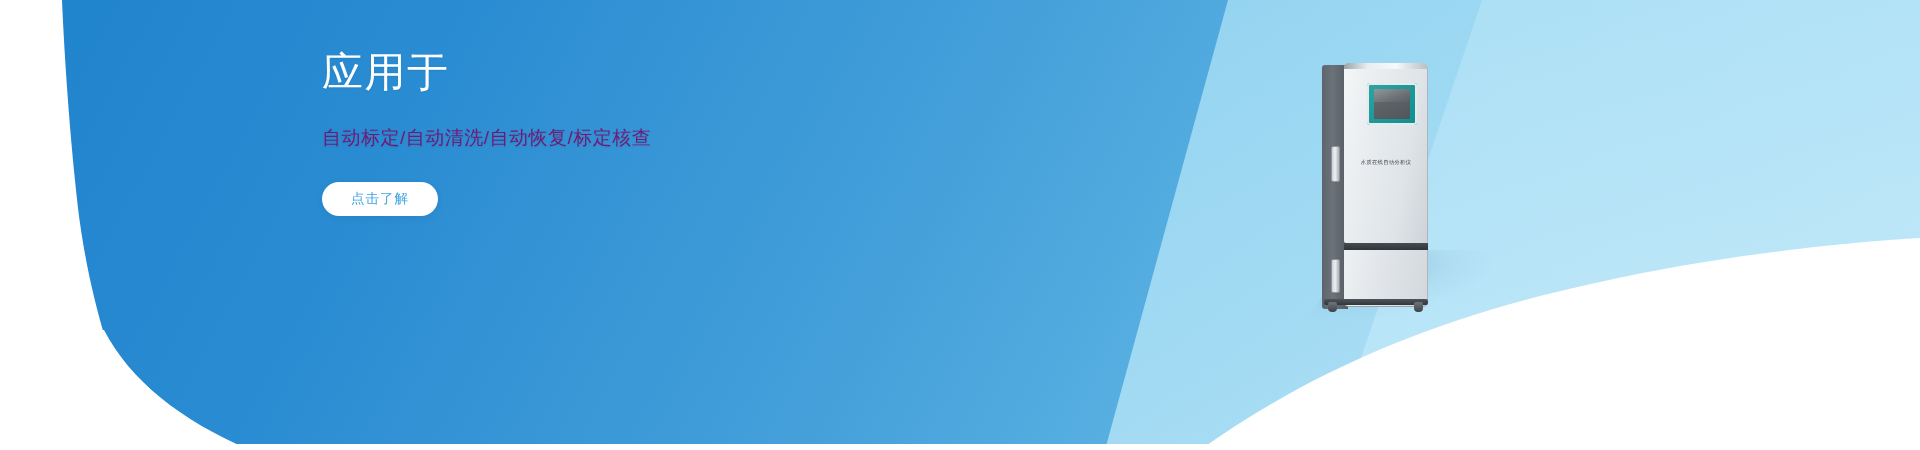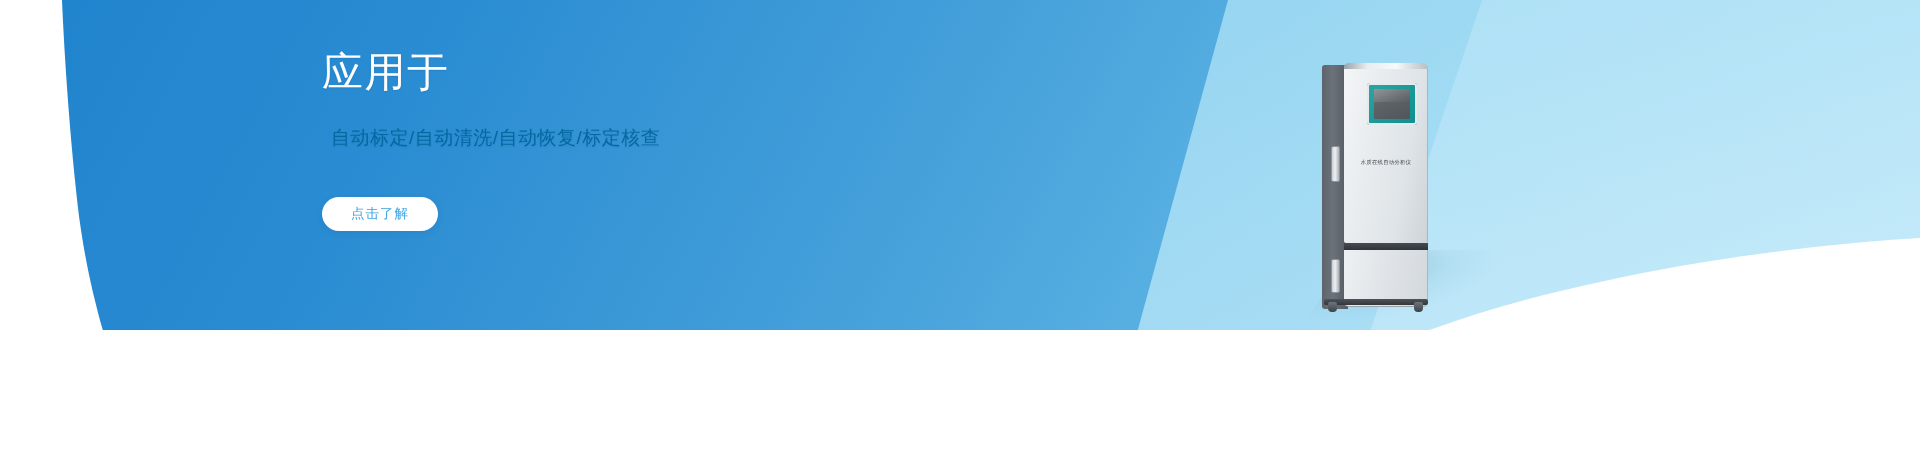--- a/index.html
+++ b/index.html
@@ -6,21 +6,21 @@
   html,body { width:1920px; height:450px; }
   body {
     font-family:"Liberation Sans","DejaVu Sans",sans-serif;
     background:#ffffff;
     overflow:hidden;
   }
 
   #banner {
     position:relative;
     width:1920px;
-    height:330px;
+    height:450px;
     overflow:hidden;
     background:#ffffff;
   }
 
   
   .bg-layer { position:absolute; inset:0; }
 
   #bg-blue-base {
     background:linear-gradient(118deg,#1f83cd 0%,#2a8cd2 22%,#45a0da 48%,#63b9e6 72%,#86cdee 100%);
     clip-path: path("M 62,0 L 1920,0 L 1920,450 L 150,450 C 150,450 96,356 78,208 C 66,104 62,0 62,0 Z");
@@ -70,33 +70,32 @@
     color:#ffffff;
     font-size:41px;
     line-height:52px;
     font-weight:400;
     letter-spacing:1.5px;
     text-shadow:0 1px 2px rgba(0,60,110,.10);
   }
   #headline .hl-line { display:block; white-space:nowrap; }
   #subtitle {
     margin-top:26px;
-    color:#0369a1;
+    color:#701a75;
     font-size:19px;
     line-height:28px;
     letter-spacing:.5px;
     white-space:nowrap;
     text-shadow:0 1px 2px rgba(0,60,110,.10);
-    margin-left:9px;
   }
   #cta-button {
     display:inline-flex;
     align-items:center;
     justify-content:center;
-    margin-top:45px;
+    margin-top:30px;
     width:116px;
     height:34px;
     background:#ffffff;
     border:none;
     border-radius:19px;
     color:#3da3e0;
     font-family:"Liberation Sans","DejaVu Sans",sans-serif;
     font-size:13.5px;
     letter-spacing:1px;
     cursor:pointer;

